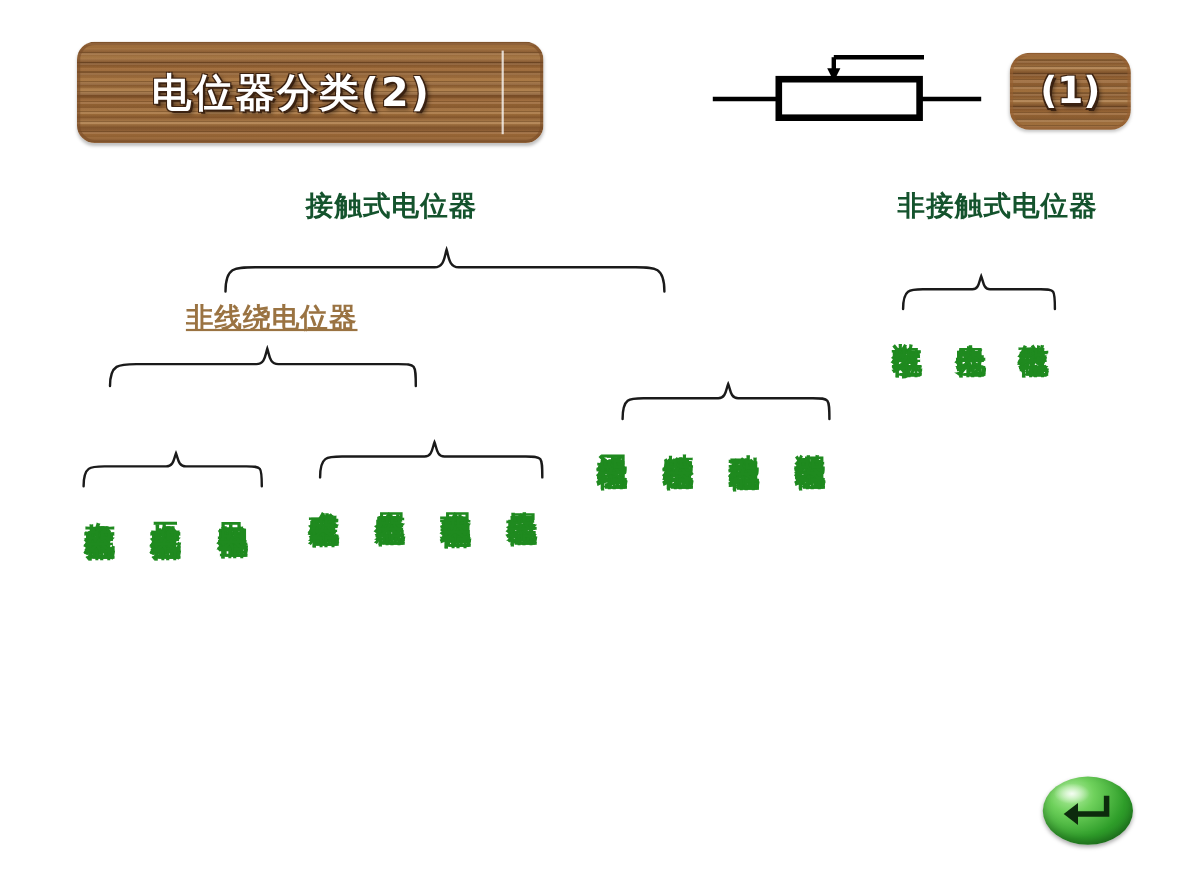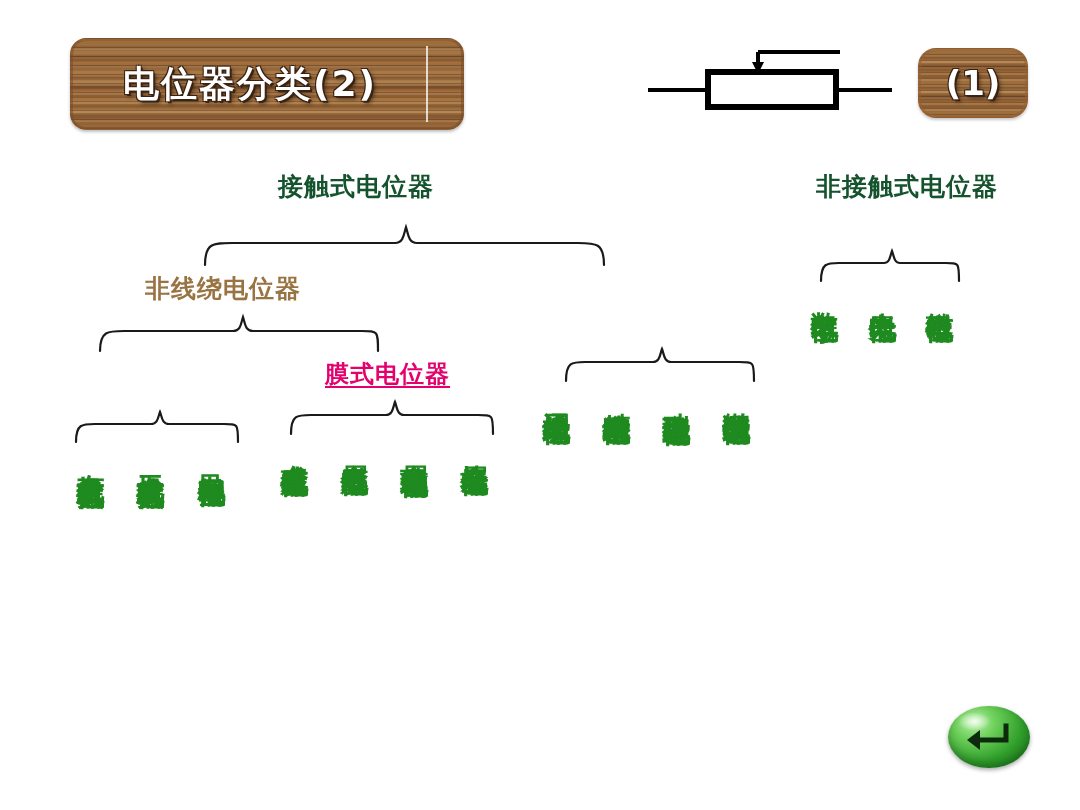--- a/index.html
+++ b/index.html
@@ -8,21 +8,21 @@
     width:1080px;height:810px;
     background:#ffffff;
     font-family:"DejaVu Sans","Liberation Sans",sans-serif;
     overflow:hidden;
     position:relative;
   }
   .slide{position:absolute;inset:0;width:1080px;height:810px;}
 
   
   .title-banner{
-    position:absolute;left:70px;top:38px;width:394px;height:92px;
+    position:absolute;left:70px;top:38px;width:424px;height:92px;
     border-radius:16px;
     background:
       repeating-linear-gradient(180deg,
         rgba(0,0,0,.16) 0px, rgba(0,0,0,.16) 1px,
         rgba(255,255,255,.10) 1px, rgba(255,255,255,.10) 3px,
         rgba(0,0,0,.05) 3px, rgba(0,0,0,.05) 6px,
         rgba(255,255,255,.04) 6px, rgba(255,255,255,.04) 9px),
       repeating-linear-gradient(180deg,
         #9c6b3c 0px, #a8753f 5px, #8a5a2e 9px, #b07f4a 14px, #7d4f27 19px,
         #a06b39 24px, #8f5f31 30px),
@@ -158,23 +158,22 @@
                C664,354 664,362 671,362 L739,362 C754,362 754,362 754,381"></path>
 
       <path d="M821,281 C821,263 827,263 839,263 L884,263 C890,263 890,256 892,251
                C894,256 894,263 900,263 L946,263 C959,263 959,263 959,281"></path>
     </g>
   </svg>
 
   <div class="node lvl1" style="left:278px;top:170px;">接触式电位器</div>
   <div class="node lvl1" style="left:778px;top:170px;margin-left:38px;">非接触式电位器</div>
 
-  <div class="node lvl2-brown" style="left:145px;top:272px;">非线绕电位器</div>
-
-  <div class="node lvl3-pink" style="left:325px;top:358px;">膜式电位器</div>
+  <div class="node lvl2-brown" style="left:169px;top:272px;text-decoration:underline;">非线绕电位器</div>
+
 
   <div class="leaf" style="left:197px;top:452px;">导电塑料电位器</div>
   <div class="leaf" style="left:136px;top:452px;">无机合成实芯电位器</div>
   <div class="leaf" style="left:76px;top:452px;">有机合成实芯电位器</div>
 
   <div class="leaf" style="left:460px;top:442px;">块金属电位器</div>
   <div class="leaf" style="left:400px;top:442px;">金属玻璃釉电位器</div>
   <div class="leaf" style="left:340px;top:442px;">金属膜电位器</div>
   <div class="leaf" style="left:280px;top:442px;">合成碳膜电位器</div>
 

